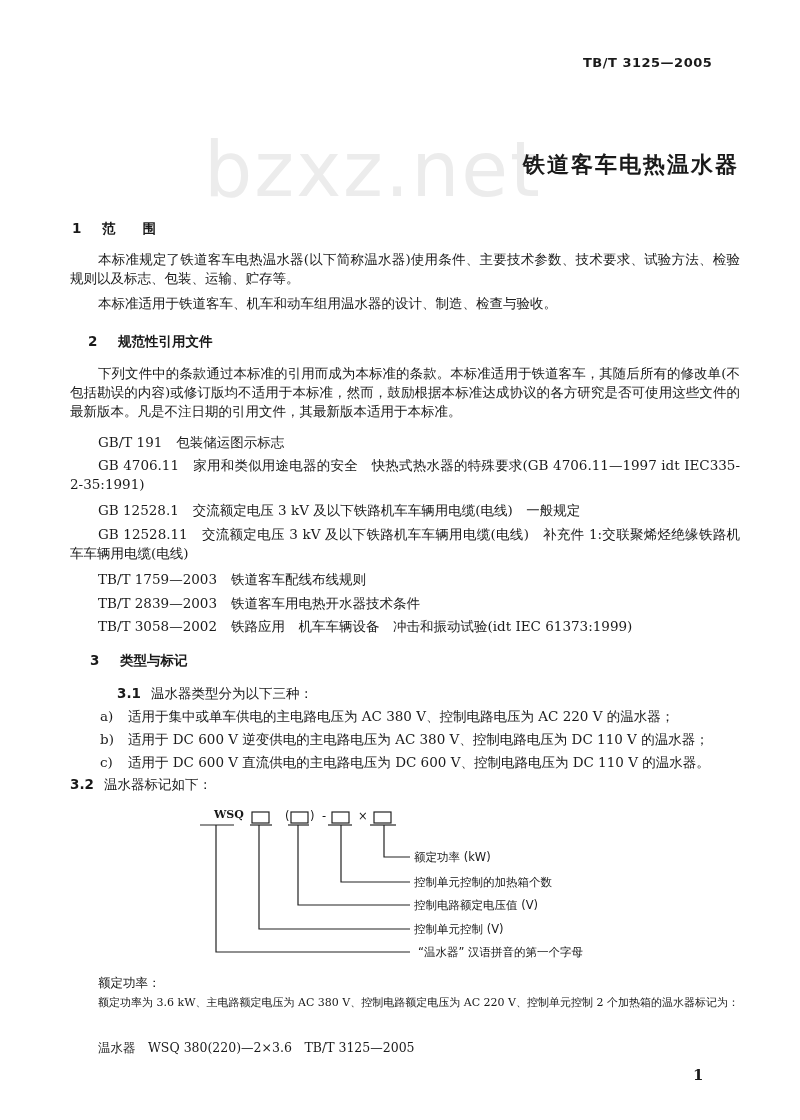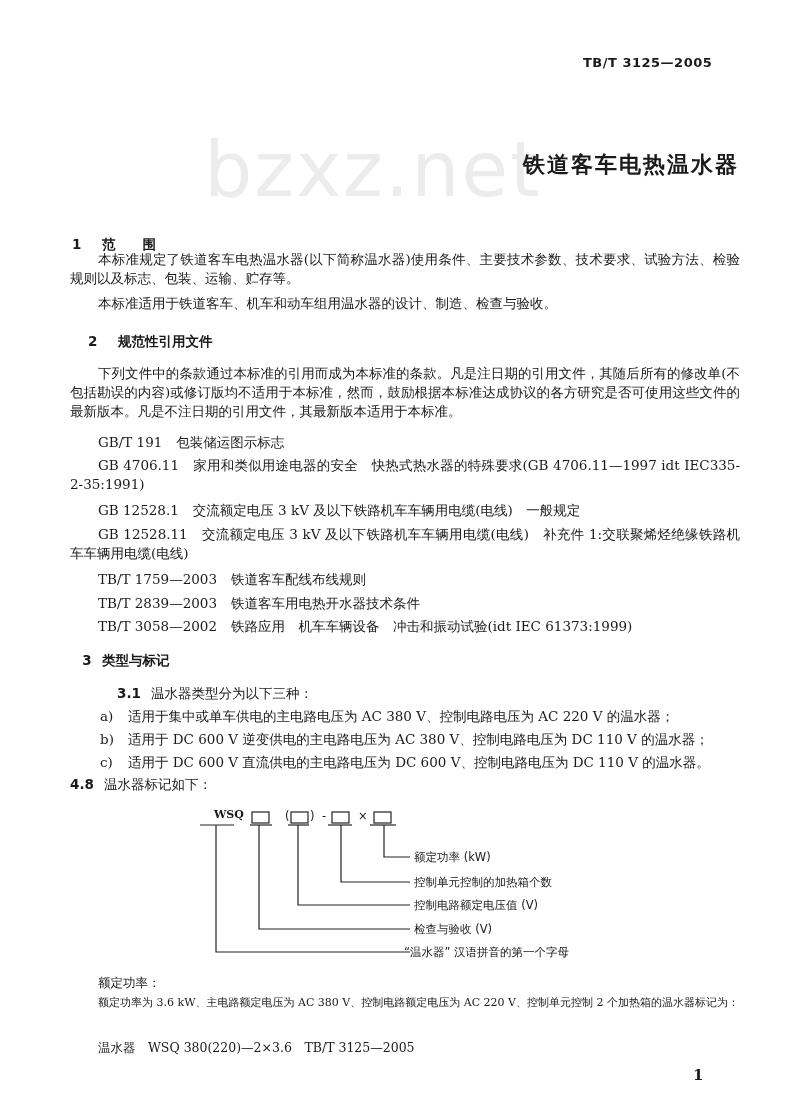--- a/index.html
+++ b/index.html
@@ -27,30 +27,30 @@
   .mark { font-size:11px; font-weight:bold; }
   .pageno { left:693px; top:1066px; font-size:15px; font-weight:bold; }
 </style>
 </head>
 <body>
 
 <div class="abs std-code">TB/T 3125—2005</div>
 <div class="abs watermark">bzxz.net</div>
 <div class="abs title">铁道客车电热温水器</div>
 
-<div class="abs h" style="left:72px; top:220px;margin-top:16px;">
+<div class="abs h" style="left:72px; top:220px;">
   <span class="num">1</span><span>范　　围</span>
 </div>
 <div class="abs p full" style="top:250px; text-indent:28px;">本标准规定了铁道客车电热温水器(以下简称温水器)使用条件、主要技术参数、技术要求、试验方法、检验规则以及标志、包装、运输、贮存等。</div>
 <div class="abs p full" style="top:294px; text-indent:28px;">本标准适用于铁道客车、机车和动车组用温水器的设计、制造、检查与验收。</div>
 
 <div class="abs h" style="left:88px; top:333px;">
   <span class="num">2</span><span>规范性引用文件</span>
 </div>
-<div class="abs p full" style="top:364px; text-indent:28px;">下列文件中的条款通过本标准的引用而成为本标准的条款。凡是注日期的引用文件，其随后所有的修改单(不包括勘误的内容)或修订版均不适用于本标准，然而，鼓励根据本标准达成协议的各方研究是否可使用这些文件的最新版本。凡是不注日期的引用文件，其最新版本适用于本标准。</div>
+<div class="abs p full" style="top:364px; text-indent:28px;">下列文件中的条款通过本标准的引用而成为本标准的条款。本标准适用于铁道客车，其随后所有的修改单(不包括勘误的内容)或修订版均不适用于本标准，然而，鼓励根据本标准达成协议的各方研究是否可使用这些文件的最新版本。凡是不注日期的引用文件，其最新版本适用于本标准。</div>
 
 <div class="abs p ind" style="top:433px;">
   <span>GB/T 191</span><span class="gap"></span><span>包装储运图示标志</span>
 </div>
 <div class="abs p full" style="top:456px; text-indent:28px;">
   <span>GB 4706.11</span><span class="gap"></span><span>家用和类似用途电器的安全　快热式热水器的特殊要求(GB 4706.11—1997 idt IEC335-2-35:1991)</span>
 </div>
 <div class="abs p ind" style="top:501px;">
   <span>GB 12528.1</span><span class="gap"></span><span>交流额定电压 3 kV 及以下铁路机车车辆用电缆(电线)　一般规定</span>
 </div>
@@ -60,37 +60,37 @@
 <div class="abs p ind" style="top:570px;">
   <span>TB/T 1759—2003</span><span class="gap"></span><span>铁道客车配线布线规则</span>
 </div>
 <div class="abs p ind" style="top:594px;">
   <span>TB/T 2839—2003</span><span class="gap"></span><span>铁道客车用电热开水器技术条件</span>
 </div>
 <div class="abs p ind" style="top:617px;">
   <span>TB/T 3058—2002</span><span class="gap"></span><span>铁路应用　机车车辆设备　冲击和振动试验(idt IEC 61373:1999)</span>
 </div>
 
-<div class="abs h" style="left:72px; top:652px;text-align:center;">
+<div class="abs h" style="left:90px; top:652px;">
   <span class="num">3</span><span>类型与标记</span>
 </div>
 <div class="abs sub" style="left:70px; top:684px;margin-left:47px;">
   <span class="num">3.1</span><span class="p">温水器类型分为以下三种：</span>
 </div>
 <div class="abs p item" style="left:100px; top:707px;">
   <span class="lbl">a)</span><span>适用于集中或单车供电的主电路电压为 AC 380 V、控制电路电压为 AC 220 V 的温水器；</span>
 </div>
 <div class="abs p item" style="left:100px; top:730px;">
   <span class="lbl">b)</span><span>适用于 DC 600 V 逆变供电的主电路电压为 AC 380 V、控制电路电压为 DC 110 V 的温水器；</span>
 </div>
 <div class="abs p item" style="left:100px; top:753px;">
   <span class="lbl">c)</span><span>适用于 DC 600 V 直流供电的主电路电压为 DC 600 V、控制电路电压为 DC 110 V 的温水器。</span>
 </div>
 <div class="abs sub" style="left:70px; top:775px;">
-  <span class="num">4.8</span><span class="p">温水器标记如下：</span>
+  <span class="num">3.2</span><span class="p">温水器标记如下：</span>
 </div>
 
 <svg class="diagram" viewBox="0 0 800 1120" xmlns="http://www.w3.org/2000/svg">
   <g stroke="#222" stroke-width="1.2" fill="none">
 
     <line x1="200" y1="825" x2="234" y2="825"></line>
     <line x1="250" y1="825" x2="272" y2="825"></line>
     <line x1="288" y1="825" x2="309" y2="825"></line>
     <line x1="328" y1="825" x2="352" y2="825"></line>
     <line x1="370" y1="825" x2="396" y2="825"></line>
@@ -112,20 +112,20 @@
 </svg>
 <div class="abs mark" style="left:214px; top:808px;">WSQ</div>
 <div class="abs dlabel" style="left:285px; top:809px;">(</div>
 <div class="abs dlabel" style="left:310px; top:809px;">)</div>
 <div class="abs dlabel" style="left:322px; top:809px;">-</div>
 <div class="abs dlabel" style="left:358px; top:809px;">×</div>
 
 <div class="abs dlabel" style="left:414px; top:850px;">额定功率 (kW)</div>
 <div class="abs dlabel" style="left:414px; top:875px;">控制单元控制的加热箱个数</div>
 <div class="abs dlabel" style="left:414px; top:898px;">控制电路额定电压值 (V)</div>
-<div class="abs dlabel" style="left:414px; top:922px;">检查与验收 (V)</div>
-<div class="abs dlabel" style="left:404px; top:945px;">“温水器” 汉语拼音的第一个字母</div>
+<div class="abs dlabel" style="left:414px; top:922px;">控制单元控制 (V)</div>
+<div class="abs dlabel" style="left:418px; top:945px;">“温水器” 汉语拼音的第一个字母</div>
 
 <div class="abs p ind" style="top:973px; font-size:12.5px;">额定功率：</div>
 <div class="abs p full" style="top:993px; font-size:11px; text-indent:28px;">额定功率为 3.6 kW、主电路额定电压为 AC 380 V、控制电路额定电压为 AC 220 V、控制单元控制 2 个加热箱的温水器标记为：</div>
 <div class="abs p ind" style="top:1038px; font-size:12.5px;">温水器　WSQ 380(220)—2×3.6　TB/T 3125—2005</div>
 
 <div class="abs pageno">1</div>
 
 </body></html>

